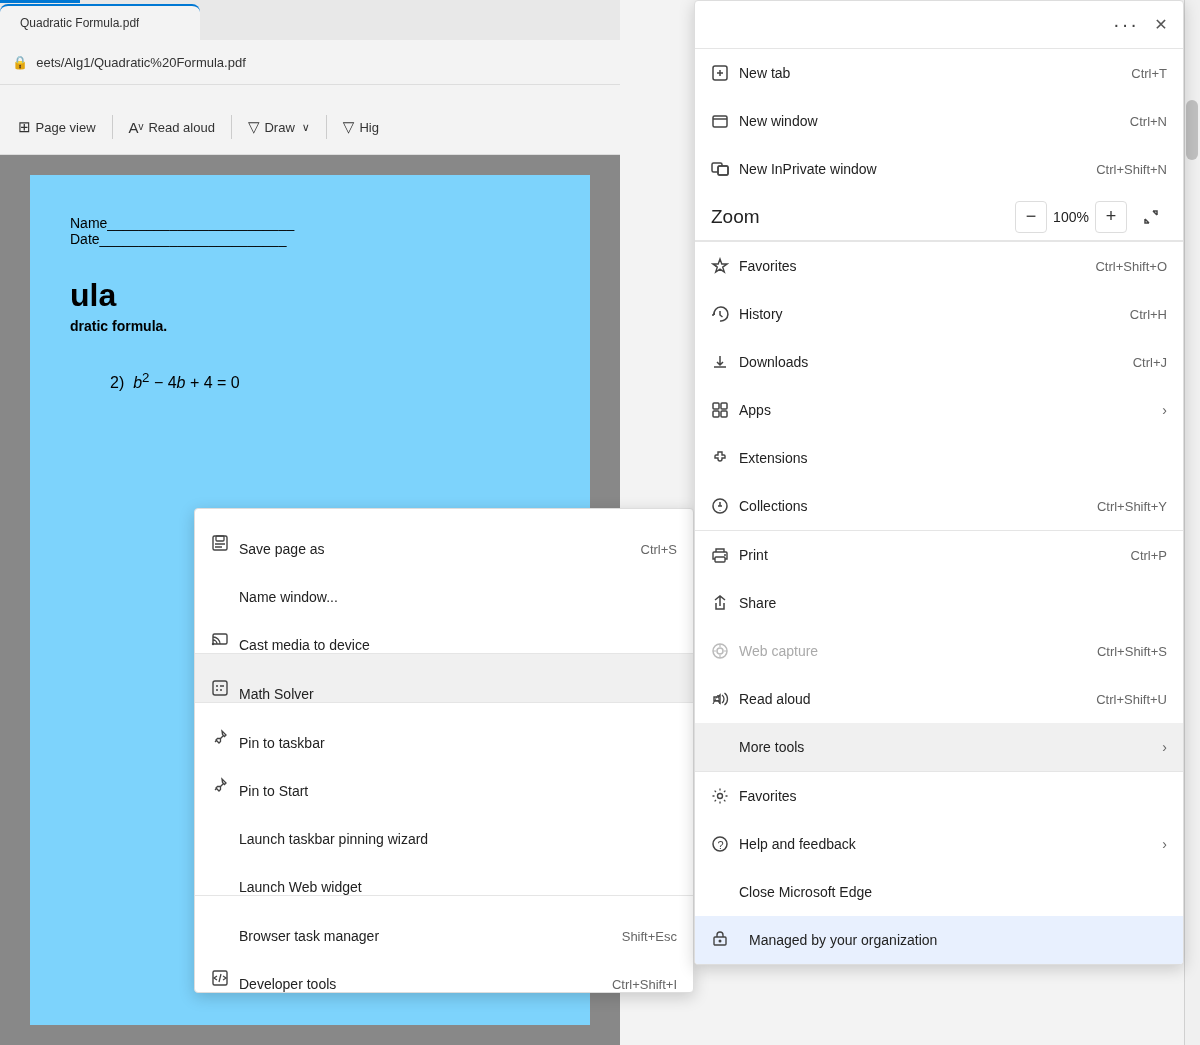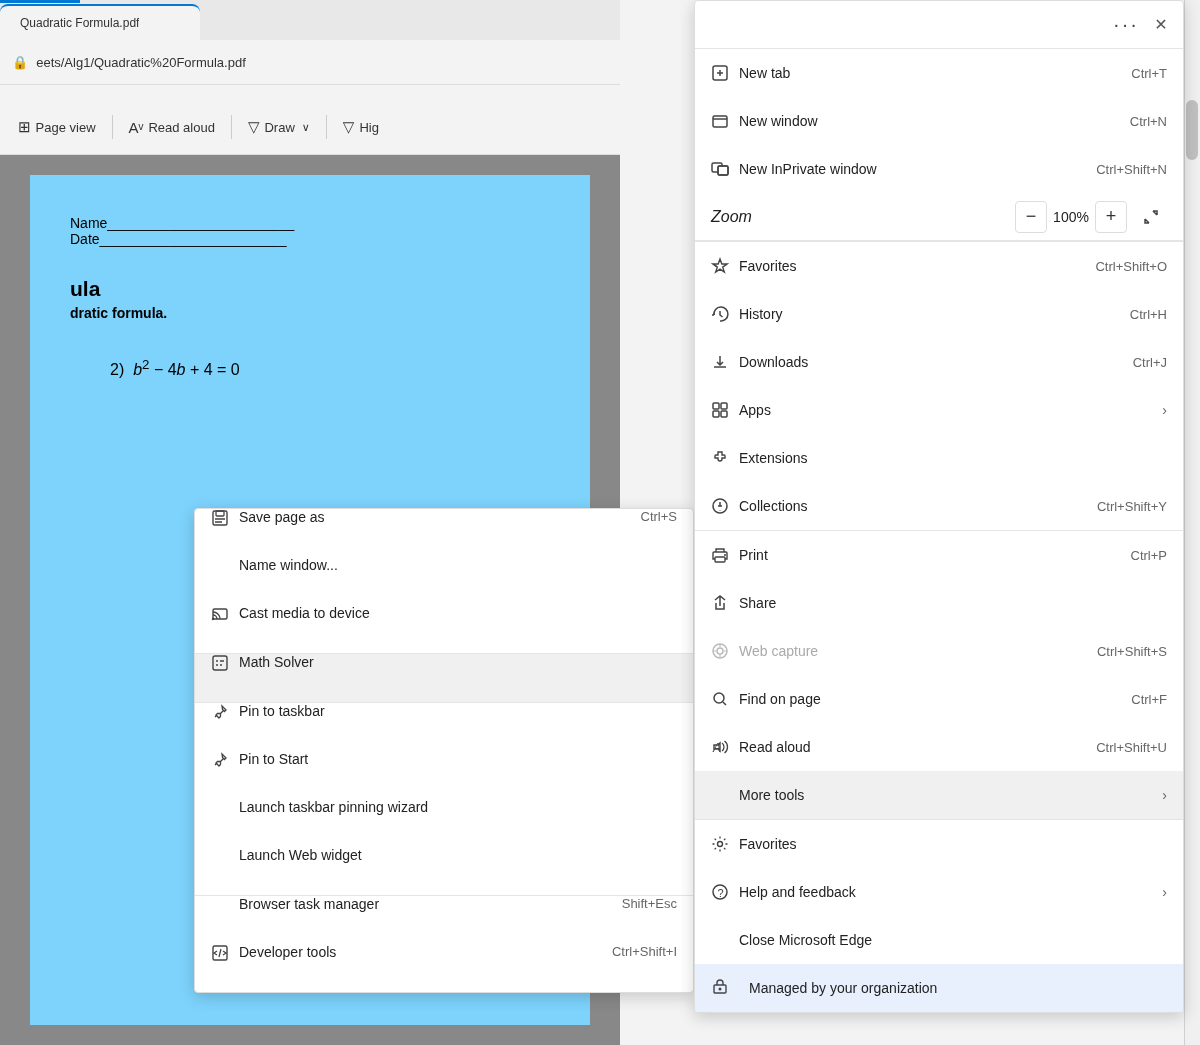--- a/index.html
+++ b/index.html
@@ -144,21 +144,21 @@
       width: 560px;
       min-height: 800px;
       padding: 40px;
       font-size: 14px;
     }
     .pdf-page .name-line {
       font-size: 14px;
       margin-bottom: 10px;
     }
     .pdf-page .title-ula {
-      font-size: 21px;
+      font-size: 32px;
       font-weight: bold;
       margin-bottom: 4px;
     }
     .pdf-page .subtitle {
       font-size: 14px;
       font-weight: bold;
       margin-bottom: 16px;
     }
     .pdf-page .formula {
       font-size: 16px;
@@ -267,23 +267,22 @@
     
     .zoom-row {
       display: flex;
       align-items: center;
       padding: 0 16px;
       height: 48px;
       border-bottom: 1px solid #e5e5e5;
     }
     .zoom-label {
       flex: 1;
-      font-size: 16px;
+      font-size: 19px;
       color: #222;
-      font-style: italic;
     }
     .zoom-controls {
       display: flex;
       align-items: center;
       gap: 4px;
     }
     .zoom-btn {
       width: 32px;
       height: 32px;
       border: 1px solid #ddd;
@@ -345,21 +344,21 @@
       background: white;
       border: 1px solid #ddd;
       box-shadow: 0 4px 16px rgba(0,0,0,0.18);
       border-radius: 4px;
       z-index: 99;
       overflow: hidden;
     }
 
     .sub-menu-item {
       display: flex;
-      align-items: flex-start;
+      align-items: flex-end;
       padding: 0 16px;
       height: 48px;
       cursor: pointer;
       position: relative;
     }
     .sub-menu-item.highlighted {
       background: #f0f0f0;
     }
     .sub-menu-item .item-icon {
       width: 28px;
@@ -594,30 +593,20 @@
       <svg width="18" height="18" viewBox="0 0 18 18" fill="none">
           <circle cx="9" cy="9" r="7" stroke="#bbb" stroke-width="1.5" fill="none"></circle>
           <circle cx="9" cy="9" r="3" stroke="#bbb" stroke-width="1.5" fill="none"></circle>
           <path d="M2 9h3M13 9h3M9 2v3M9 13v3" stroke="#bbb" stroke-width="1.2"></path>
         </svg>
     </span>
     <span class="item-label">Web capture</span>
     <span class="item-shortcut">Ctrl+Shift+S</span>
   </div>
 
-  <div class="menu-item">
-    <span class="item-icon">
-      <svg width="18" height="18" viewBox="0 0 18 18" fill="none">
-          <circle cx="8" cy="8" r="5" stroke="#444" stroke-width="1.5" fill="none"></circle>
-          <path d="M12 12l3 3" stroke="#444" stroke-width="1.5"></path>
-        </svg>
-    </span>
-    <span class="item-label">Find on page</span>
-    <span class="item-shortcut">Ctrl+F</span>
-  </div>
 
   <div class="menu-item">
     <span class="item-icon">
       <svg width="18" height="18" viewBox="0 0 18 18" fill="none">
           <text x="2" y="14" font-size="12" font-style="italic" fill="#444">A</text>
           <path d="M11 5c1.5 1 2 2.5 2 4s-.5 3-2 4" stroke="#444" stroke-width="1.3" fill="none"></path>
           <path d="M13.5 3c2 1.5 3 4 3 6s-1 4.5-3 6" stroke="#444" stroke-width="1.3" fill="none"></path>
           <path d="M3 7h4l2-2v8l-2-2H3V7z" stroke="#444" stroke-width="1.4" fill="none"></path>
         </svg>
     </span>

